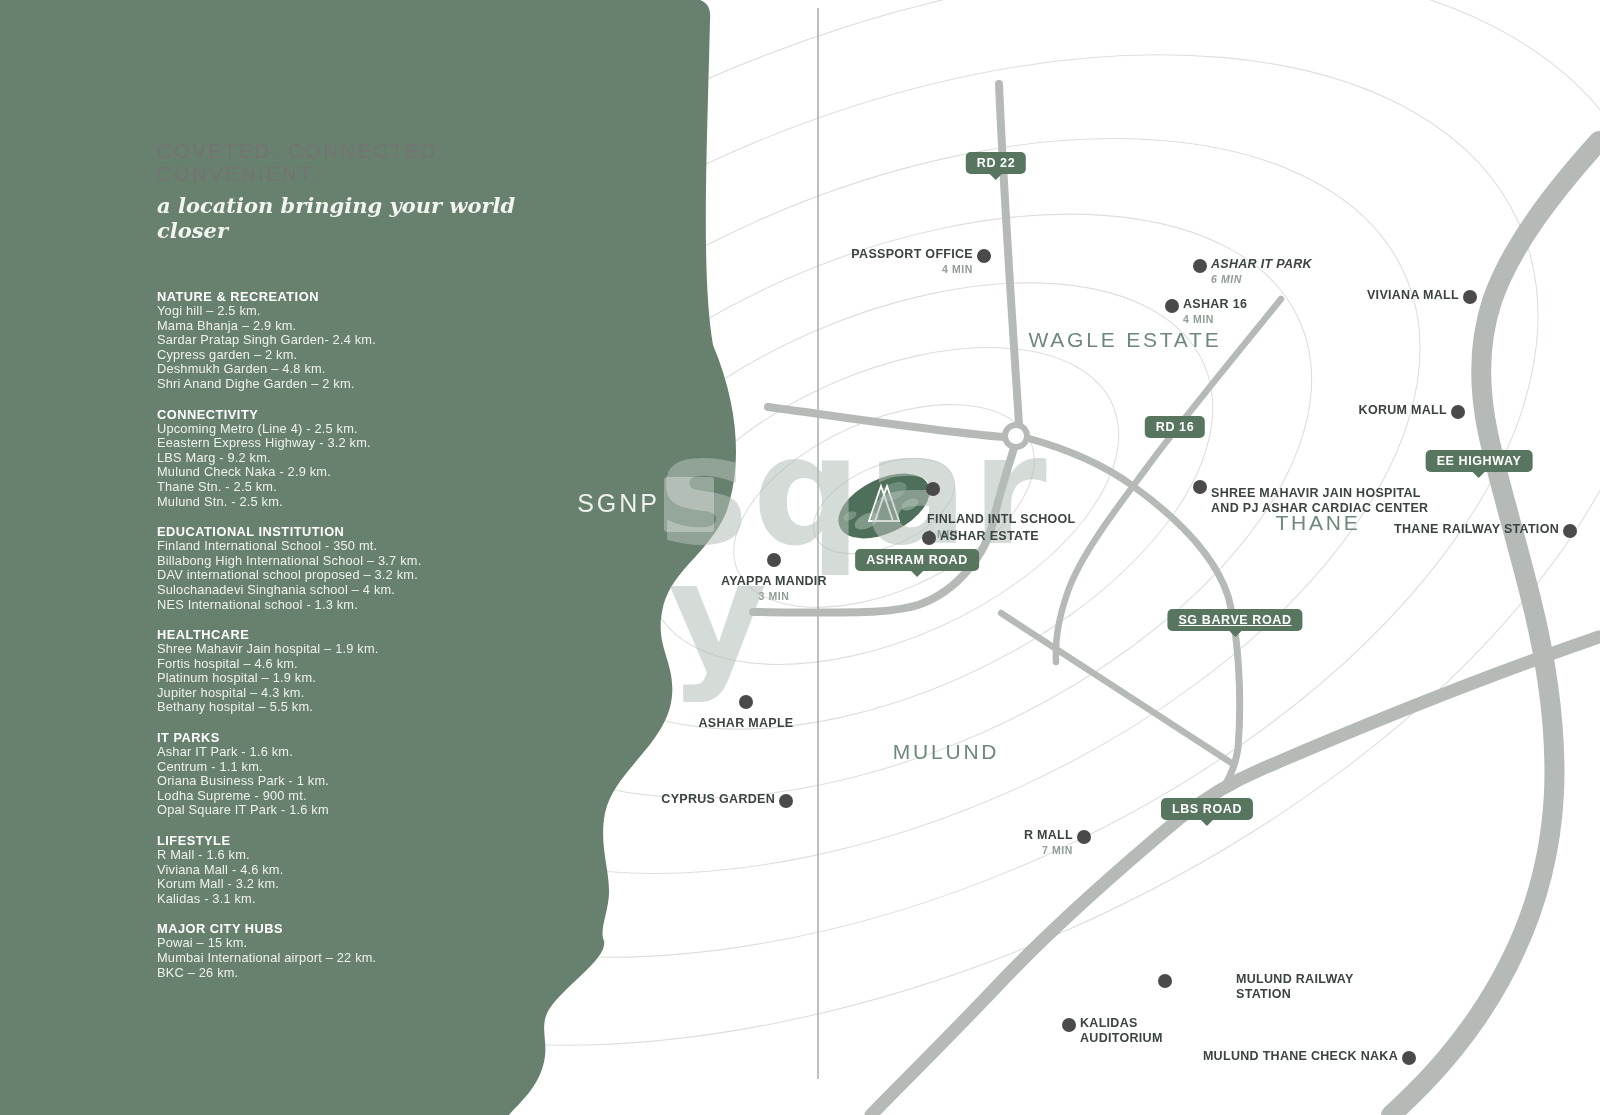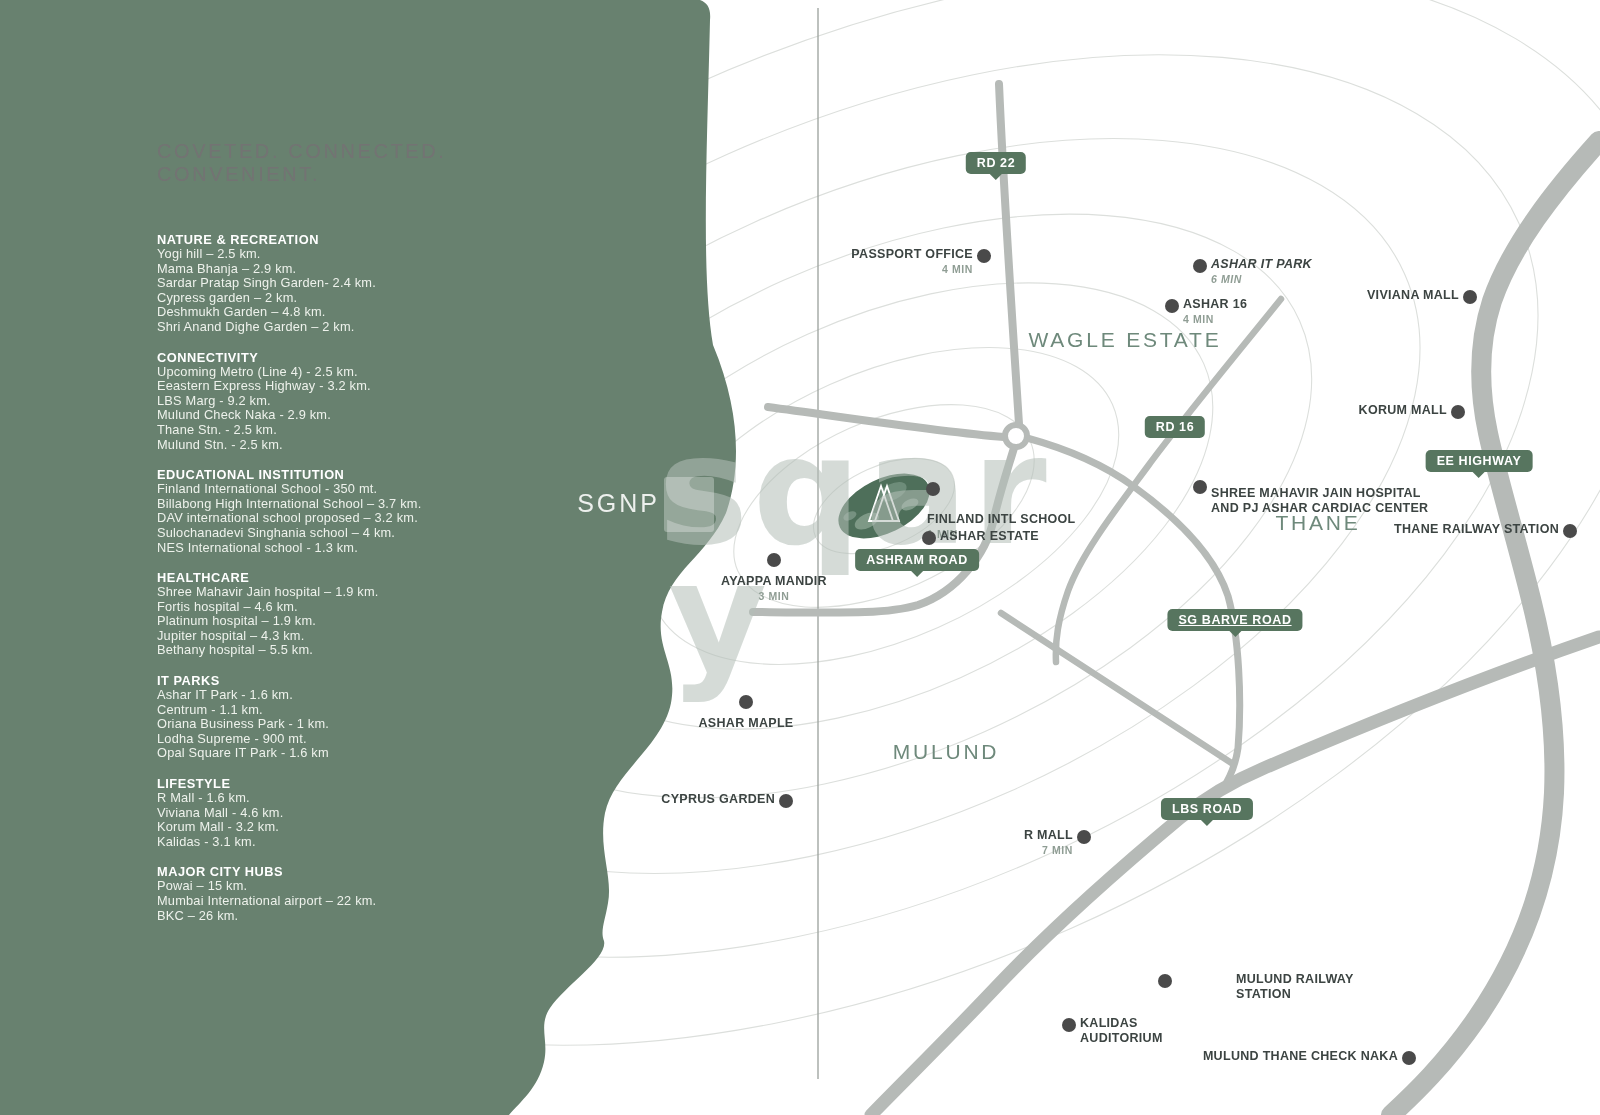--- a/index.html
+++ b/index.html
@@ -97,20 +97,21 @@
   </svg>
 
   <div class="wm wm1">sqar</div>
   <div class="wm wm2">y</div>
 
   <div class="sgnp">SGNP</div>
   <div class="sgnp-square"></div>
 
   <aside class="sidebar-content">
     <div class="side-title">COVETED. CONNECTED. CONVENIENT.</div>
+    <div class="side-subtitle">a location bringing your world closer</div>
     <div class="sections">
         <div class="section">
           <div class="sec-h">NATURE &amp; RECREATION</div>
           <div class="sec-item">Yogi hill – 2.5 km.</div>
           <div class="sec-item">Mama Bhanja – 2.9 km.</div>
           <div class="sec-item">Sardar Pratap Singh Garden- 2.4 km.</div>
           <div class="sec-item">Cypress garden – 2 km.</div>
           <div class="sec-item">Deshmukh Garden – 4.8 km.</div>
           <div class="sec-item">Shri Anand Dighe Garden – 2 km.</div>
         </div>

